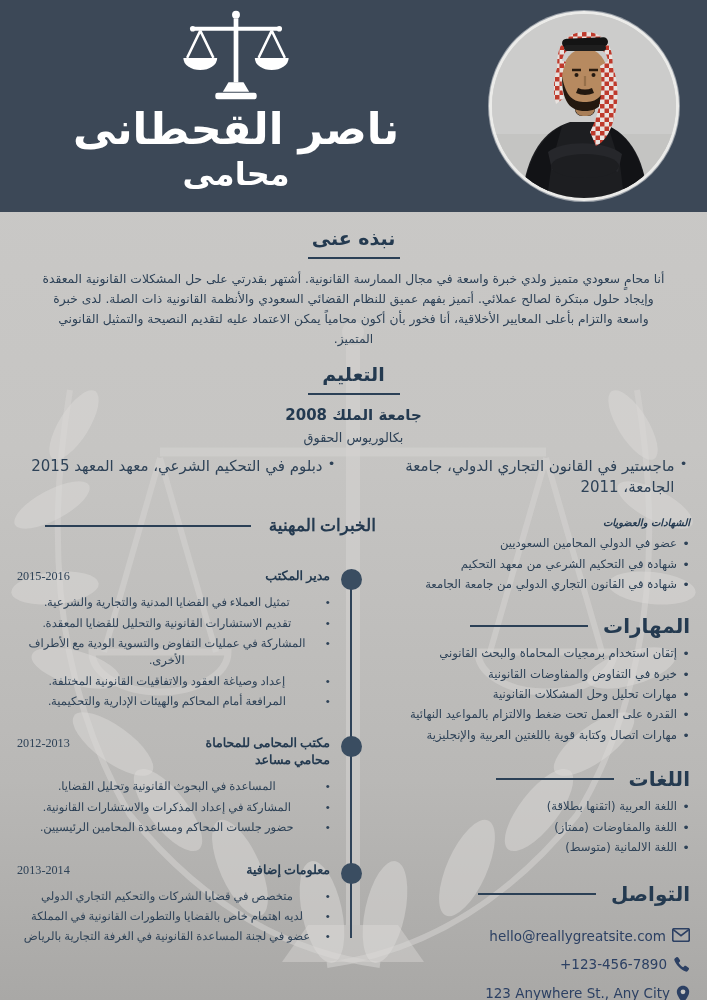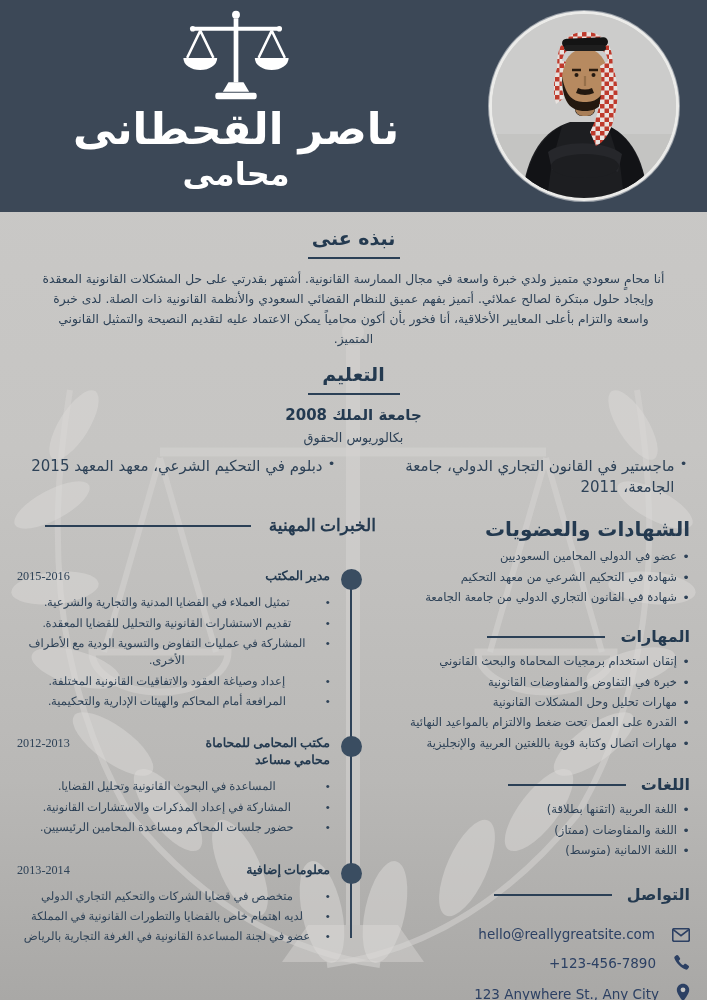--- a/index.html
+++ b/index.html
@@ -49,31 +49,31 @@
   ul.bullets li::before, .edu-row li::before {
     content:"\2022"; position:absolute; right:0; top:-1px; color:#2e4257; font-size:13px;
   }
 
   
   .columns { display:flex; direction:rtl; padding:0 17px; gap:14px; margin-top:16px; }
   .col-right { width:300px; }
   .col-left  { flex:1;font-family:Liberation Serif, serif; }
 
   .sec-head-row { display:flex; direction:rtl; align-items:center; }
-  .sec-h { font-size:16px; font-weight:bold; color:#243a50; white-space:nowrap; }
-  .sec-h.small { font-size:20px; }
+  .sec-h { font-size:20px; font-weight:bold; color:#243a50; white-space:nowrap; }
+  .sec-h.small { font-size:10px;font-style:italic; }
   .sec-rule { width:118px; height:2px; background:#2b4056; margin-right:15px; }
 
   .sec-certs { margin-top:2px; }
   .sec-skills { margin-top:21px; }
   .sec-langs { margin-top:23px; }
   .sec-contact { margin-top:26px; }
 
   .contact-rows { margin-top:22px; }
-  .c-row { display:flex; direction:rtl; align-items:flex-end; gap:17px; margin-bottom:12px; }
+  .c-row { display:flex; direction:rtl; align-items:flex-start; gap:6px; margin-bottom:12px; }
   .c-icon { flex:0 0 auto; display:flex; }
   .c-text { font-size:13.5px; color:#2c4063; direction:ltr; }
 
   
   .exp-head-row { display:flex; direction:rtl; align-items:center; }
   .exp-h { font-size:17px; font-weight:bold; color:#243a50; white-space:nowrap; }
   .exp-rule { flex:1; height:2px; background:#2b4056; margin-left:28px; margin-right:18px; }
 
   .timeline { position:relative; margin-top:32px; padding-right:46px; }
   .tl-line { position:absolute; right:24px; top:13px; bottom:8px; width:2px; background:#2f4359; }

